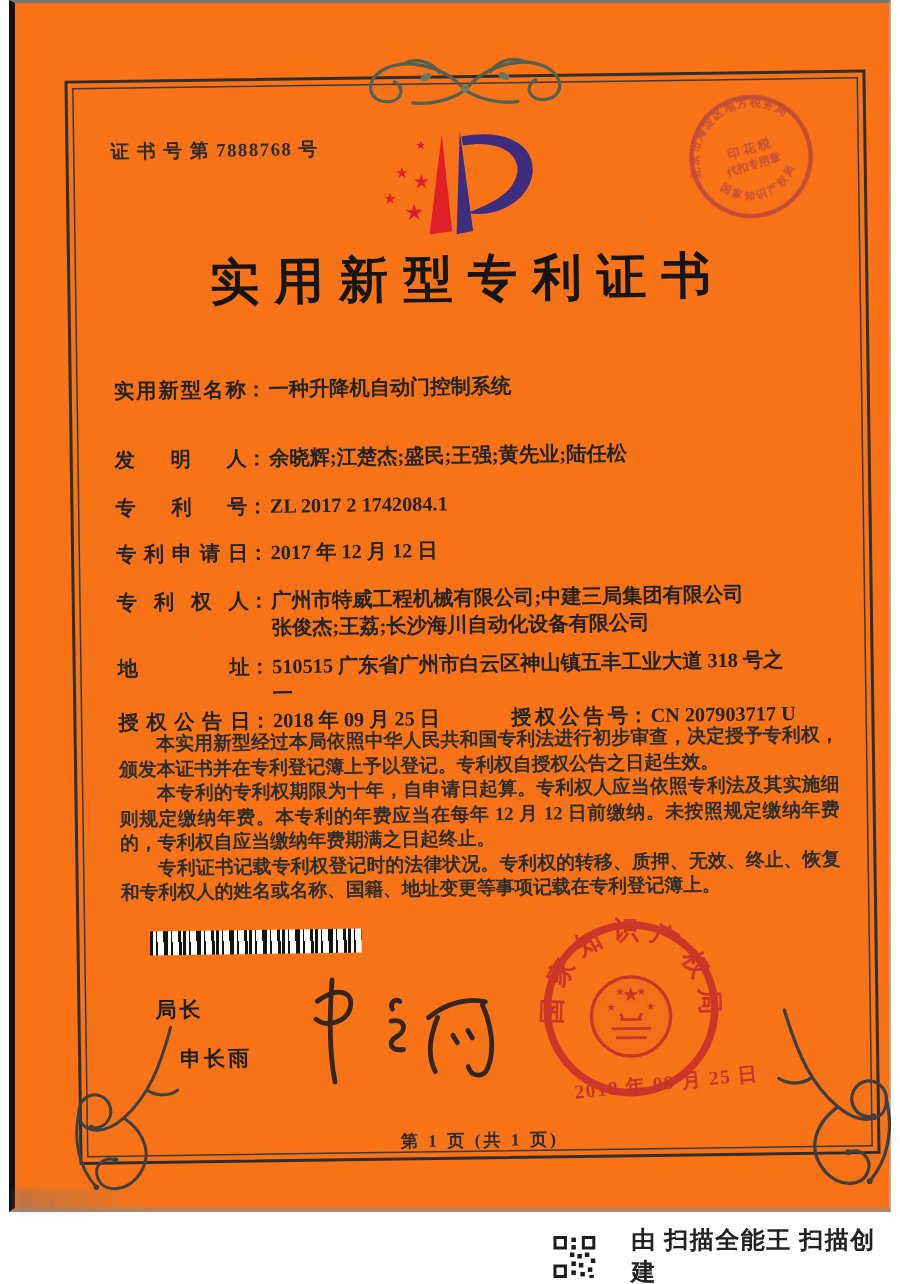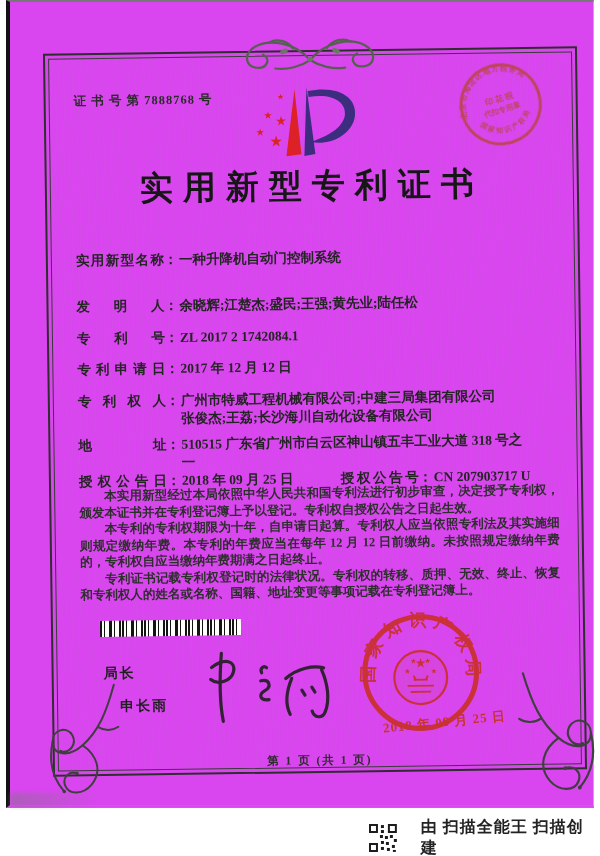--- a/index.html
+++ b/index.html
@@ -3,21 +3,21 @@
 <meta charset="utf-8">
 <style>
   html,body{margin:0;padding:0;}
   body{
     width:600px;height:856px;position:relative;background:#ffffff;overflow:hidden;
     font-family:"Liberation Serif","DejaVu Serif",serif;
   }
   
   .paper{
     position:absolute;left:6px;top:0;width:588px;height:808px;
-    background:#d946ef;
+    background:#f97316;
     border-left:4px solid #111;
     border-top:2px solid #777;
     border-right:1px solid #b5b5b5;
     border-bottom:3px double #8d8d8d;
     box-sizing:border-box;
   }
   .smudge{position:absolute;left:0;bottom:-2px;width:90px;height:14px;
     background:linear-gradient(90deg,rgba(120,120,120,.45),rgba(150,150,150,0));filter:blur(2px);}
   
   .cert{

